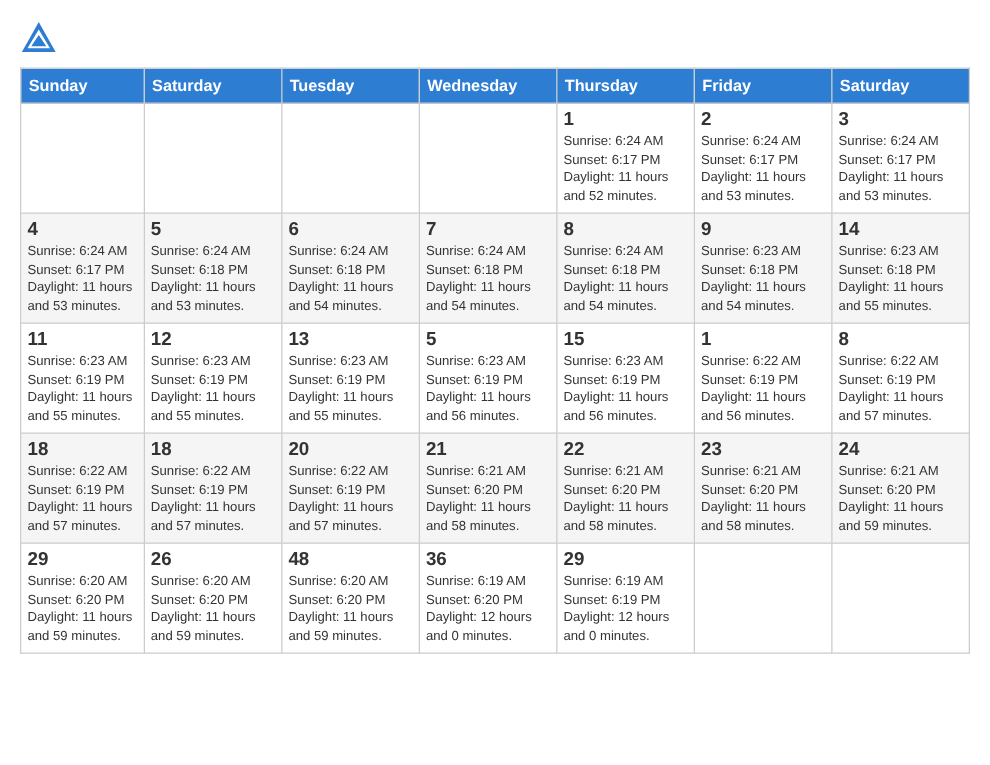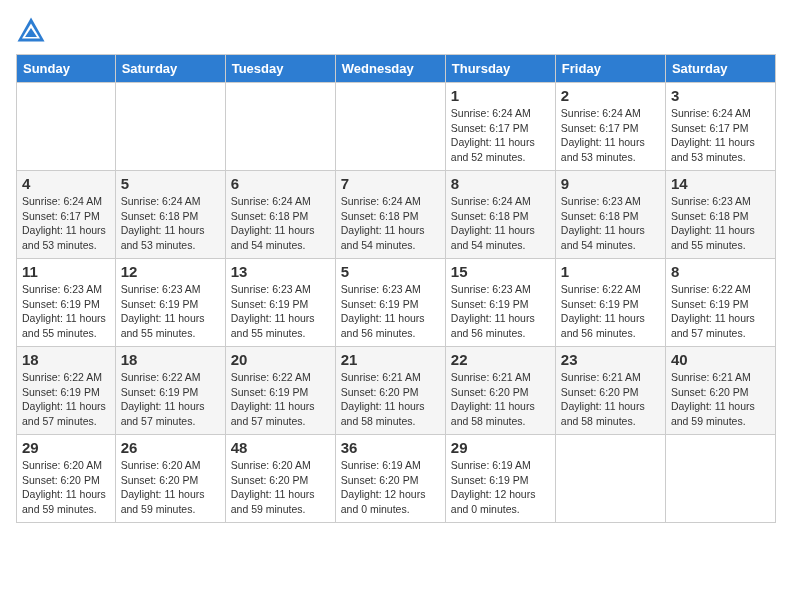--- a/index.html
+++ b/index.html
@@ -295,21 +295,21 @@
 and 58 minutes.</div>
         </td>
         <td>
           <span class="day-number">23</span>
           <div class="day-info" style="white-space: pre-line;">Sunrise: 6:21 AM
 Sunset: 6:20 PM
 Daylight: 11 hours
 and 58 minutes.</div>
         </td>
         <td>
-          <span class="day-number">40</span>
+          <span class="day-number">24</span>
           <div class="day-info" style="white-space: pre-line;">Sunrise: 6:21 AM
 Sunset: 6:20 PM
 Daylight: 11 hours
 and 59 minutes.</div>
         </td>
       </tr>
       <tr>
         <td>
           <span class="day-number">29</span>
           <div class="day-info" style="white-space: pre-line;">Sunrise: 6:20 AM

